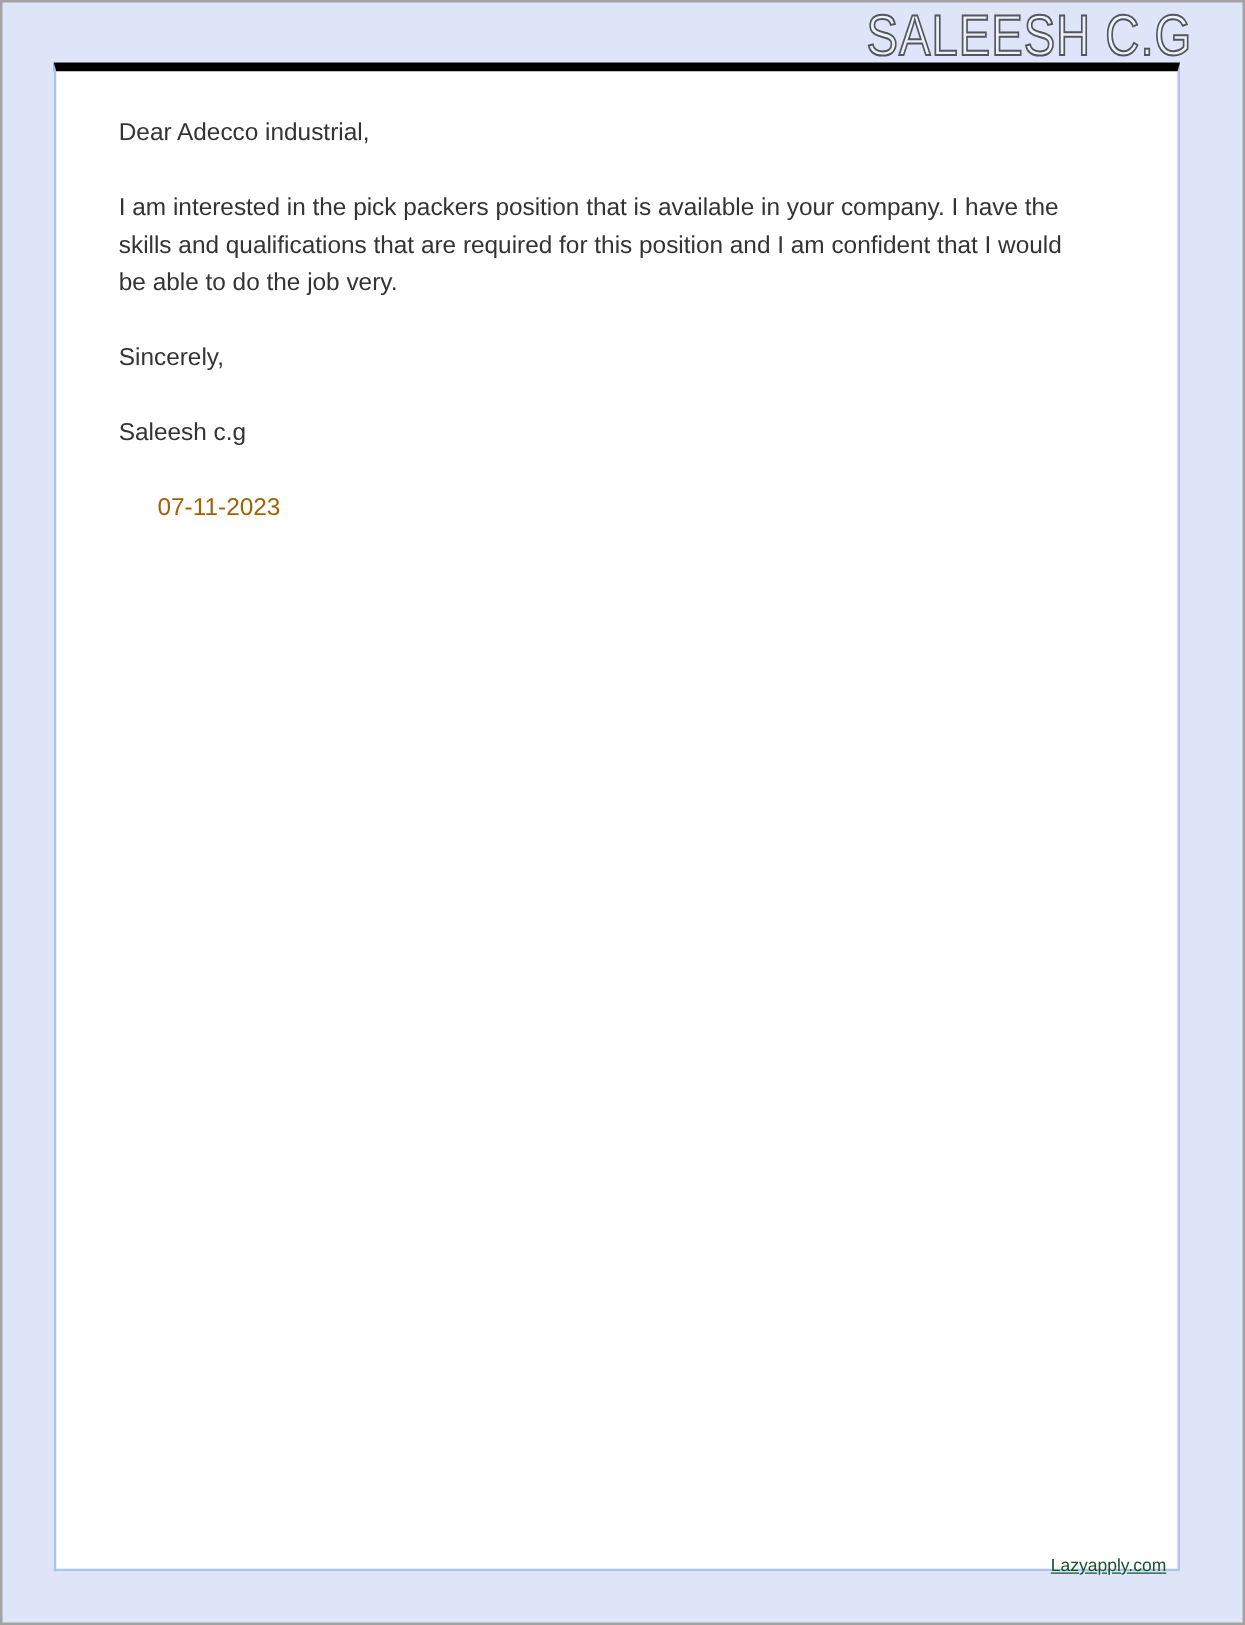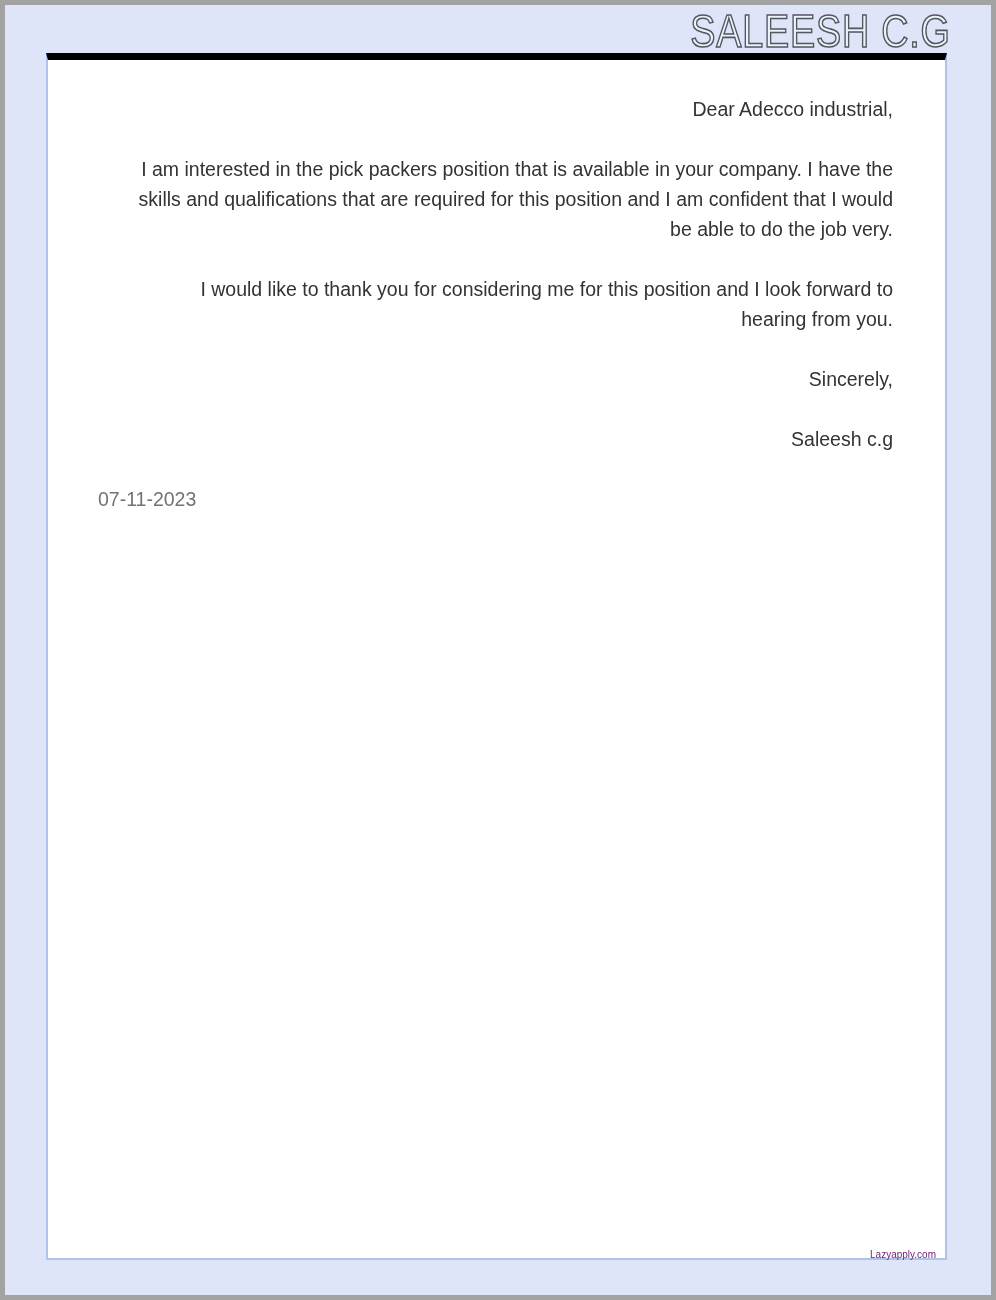--- a/index.html
+++ b/index.html
@@ -5,21 +5,21 @@
   * { box-sizing: border-box; margin: 0; padding: 0; }
   html, body { width: 996px; height: 1300px; }
   body {
     font-family: "Liberation Sans", "DejaVu Sans", sans-serif;
     background: #ffffff;
   }
   .frame {
     position: relative;
     width: 996px;
     height: 1300px;
-    border: 5px solid #a3a3a3;
+    border: 2px solid #a3a3a3;
     background: #dfe5f8;
     overflow: hidden;
   }
   .brand-header {
     position: absolute;
     top: 2px;
     right: 40px;
     font-size: 46px;
     line-height: 48px;
     font-weight: 400;
@@ -43,59 +43,59 @@
     border-right: 2px solid #aec4ec;
     border-bottom: 2px solid #aec4ec;
   }
   .letter {
     padding: 34px 52px 0 50px;
     color: #333333;
     font-size: 19.5px;
     line-height: 30px;
     font-weight: 400;
   }
-  .letter p { margin: 0 0 30px 12px; white-space: pre-line; text-align: right; }
+  .letter p { margin: 0 0 30px 0; white-space: pre-line; }
   .salutation { margin-bottom: 30px; }
   .closing { margin-bottom: 30px; }
   .signature { margin-bottom: 10px; }
   .date-link {
-    color: #737373;
+    color: #a16207;
     cursor: pointer;
     display: inline-block;
+    margin-left: 31px;
   }
   .watermark {
     position: absolute;
     right: 9px;
     bottom: -6px;
-    font-size: 10px;
+    font-size: 14px;
     line-height: 18px;
-    color: #701a75;
+    color: #14532d;
     white-space: nowrap;
+    text-decoration: underline;
   }
 </style>
 </head>
 <body>
 
 <div class="frame">
 
   <div class="brand-header">SALEESH C.G</div>
 
   <div class="page">
 
     <div class="letter">
 
       <p class="salutation">Dear Adecco industrial,</p>
 
       <p>I am interested in the pick packers position that is available in your company. I have the
 skills and qualifications that are required for this position and I am confident that I would
 be able to do the job very.</p>
 
 
-      <p>I would like to thank you for considering me for this position and I look forward to
-hearing from you.</p>
 
       <p class="closing">Sincerely,</p>
 
       <p class="signature">Saleesh c.g</p>
 
       <span class="date-link">07-11-2023</span>
 
     </div>
 
     <div class="watermark">Lazyapply.com</div>

